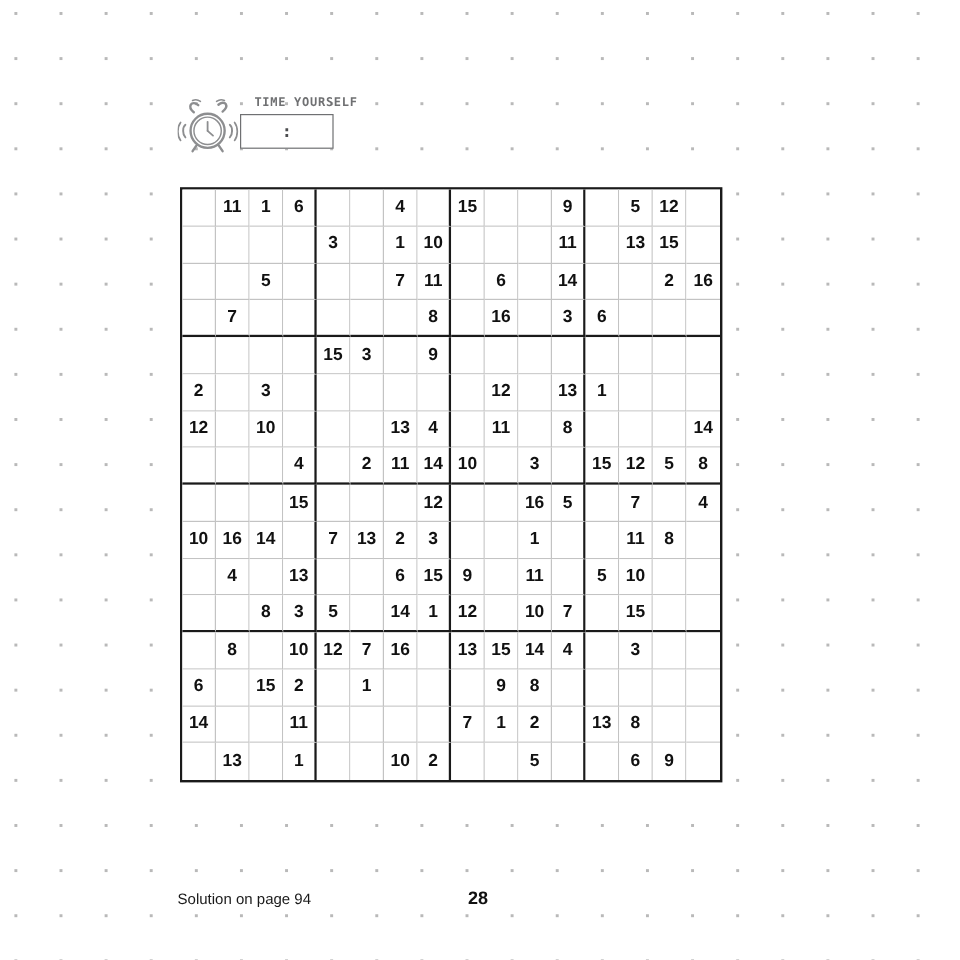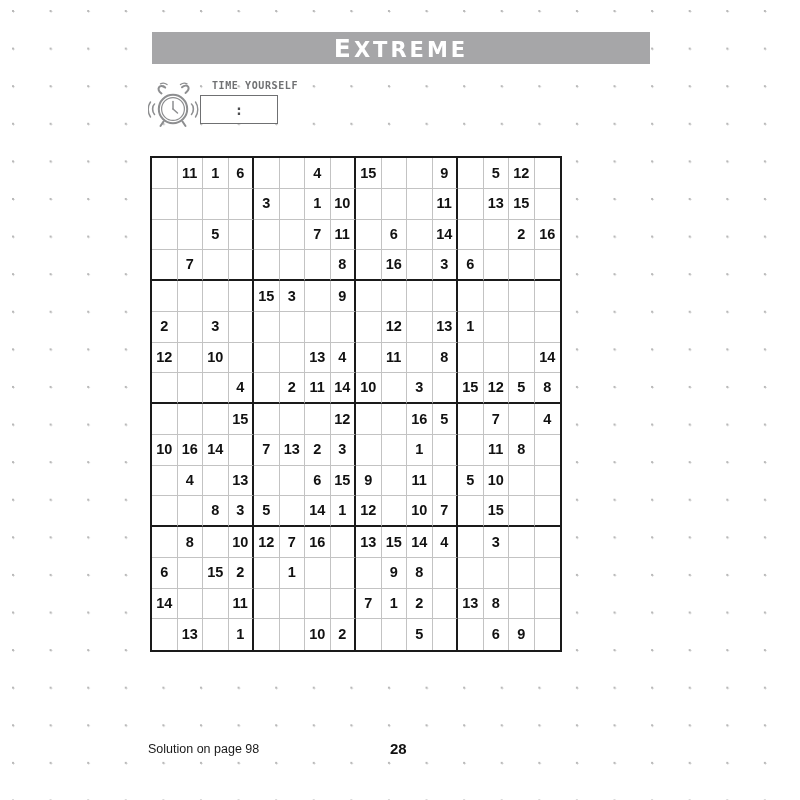--- a/index.html
+++ b/index.html
@@ -97,21 +97,21 @@
     font-weight: bold;
     color: #4c4d4f;
     line-height: 1;
   }
 
   
   #grid-wrap {
     position: absolute;
     left: 150px;
     top: 156px;
-    width: 412px;
+    width: 452px;
     height: 496px;
     border: 2.4px solid #1a1a1a;
     background: #ffffff;
   }
   #grid {
     display: grid;
     grid-template-columns: repeat(16, 1fr);
     grid-template-rows: repeat(16, 1fr);
     width: 100%;
     height: 100%;
@@ -154,23 +154,20 @@
     font-weight: bold;
     color: #111111;
     text-align: center;
   }
 </style>
 </head>
 <body>
 
 <div id="page">
 
-  <div id="title-bar">
-    <span id="title-text">Extreme</span>
-  </div>
 
   <div id="timer-block">
 
     <span id="clock-icon">
       <svg width="52" height="50" viewBox="0 0 52 50" xmlns="http://www.w3.org/2000/svg">
         <g fill="none" stroke="#8d8e90" stroke-width="1.7" stroke-linecap="round">
 
           <path d="M13.5 11.5 C11 9.5 10 7 11 5.2 C12.2 3.4 15 3.6 17.2 5.6" stroke-width="2"></path>
           <path d="M37.5 11.0 C40 9.0 41.2 6.6 40.2 4.8 C39.0 3.0 36.2 3.3 34.0 5.3" stroke-width="2"></path>
 
@@ -454,16 +451,16 @@
         <div class="cell br-bottom last-row"></div>
         <div class="cell br-bottom last-row">5</div>
         <div class="cell br-right br-bottom last-row"></div>
         <div class="cell br-bottom last-row"></div>
         <div class="cell br-bottom last-row">6</div>
         <div class="cell br-bottom last-row">9</div>
         <div class="cell br-right br-bottom last-col last-row"></div>
       </div>
   </div>
 
-  <div id="footer-solution">Solution on page 98</div>
+  <div id="footer-solution">Solution on page 94</div>
   <div id="footer-pagenum">28</div>
 
 </div>
 
 </body></html>

